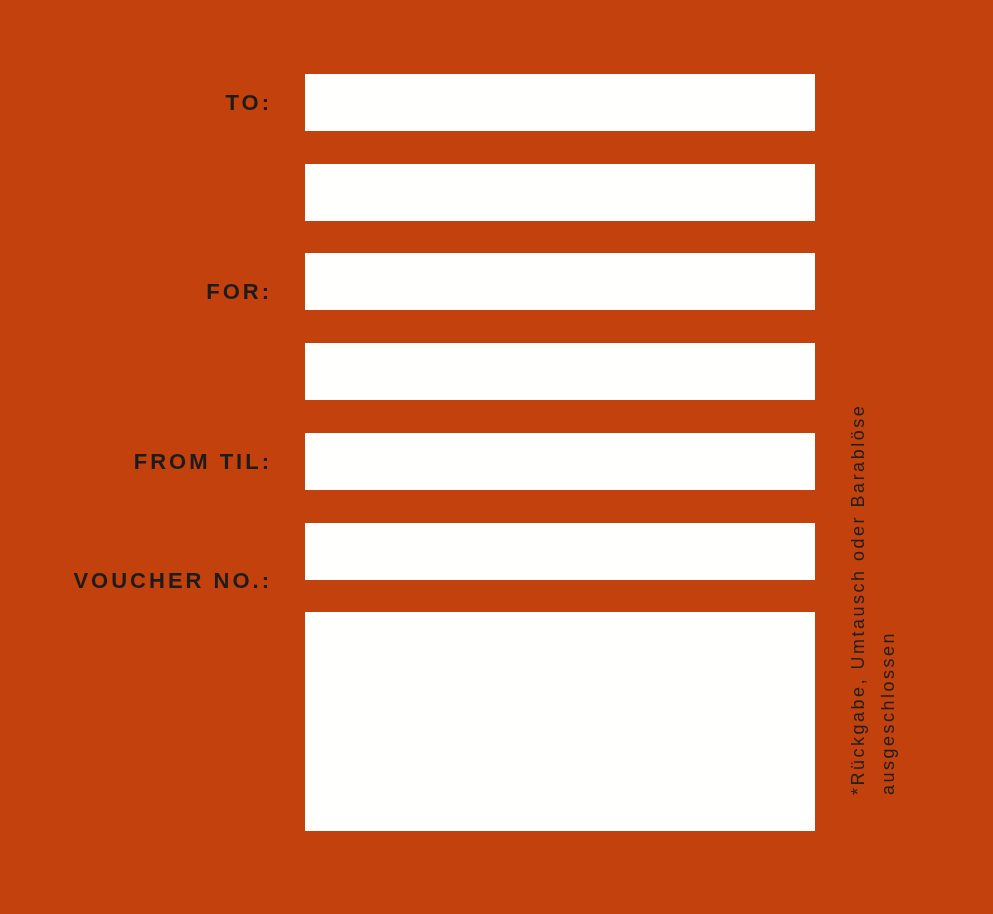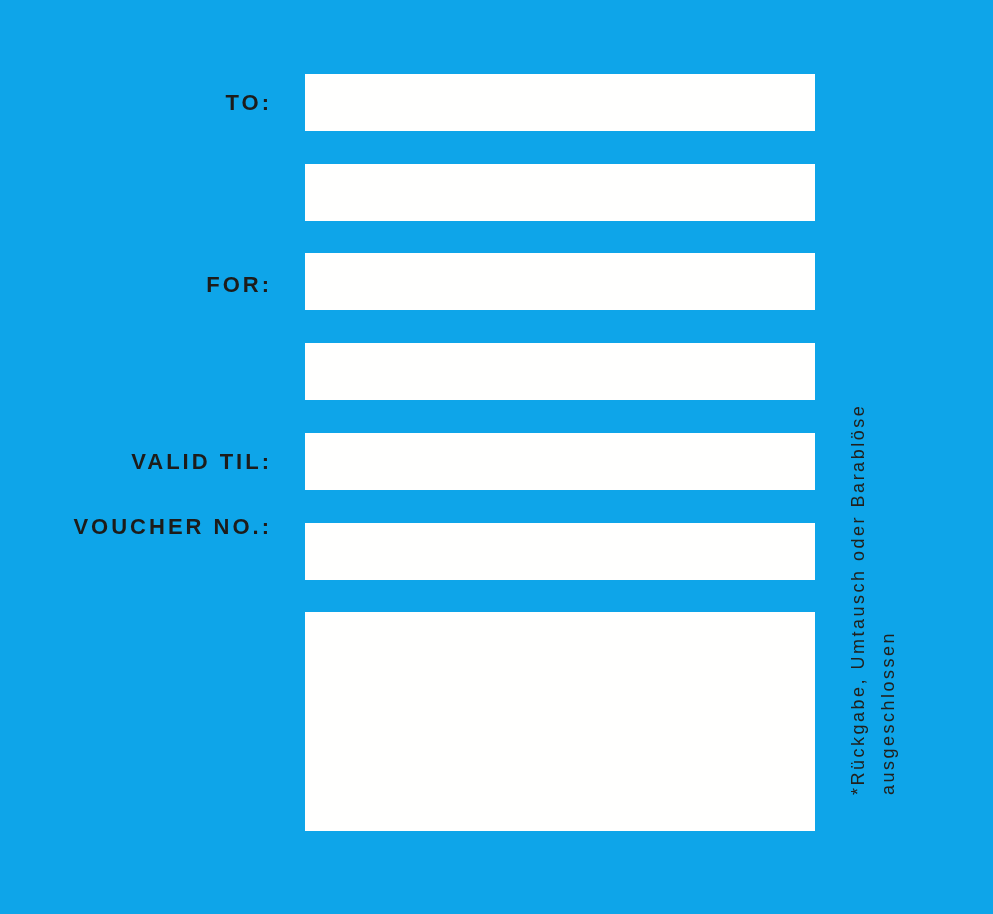--- a/index.html
+++ b/index.html
@@ -9,21 +9,21 @@
   body {
     width: 993px;
     height: 914px;
     background: #f6f4ed;
     font-family: "Liberation Sans", sans-serif;
   }
   .canvas {
     position: relative;
     width: 993px;
     height: 914px;
-    background: #0ea5e9;
+    background: #c2410c;
     overflow: hidden;
   }
   .field-label {
     position: absolute;
     left: 0;
     width: 272px;
     text-align: right;
     font-weight: bold;
     font-size: 22px;
     letter-spacing: 3px;
@@ -85,30 +85,30 @@
 </head>
 <body>
 
 <div class="canvas">
 
   <div class="field-label lbl-center-57" style="top:74px;">TO:</div>
   <input class="field-input" style="top: 74px;" type="text" value="">
 
   <input class="field-input" style="top: 164px;" type="text" value="">
 
-  <div class="field-label lbl-center-57" style="top:256px;">FOR:</div>
+  <div class="field-label lbl-center-57" style="top:263px;">FOR:</div>
   <input class="field-input" style="top: 253px;" type="text" value="">
 
   <div class="field-label lbl-center-57" style="top:343px;"></div>
   <input class="field-input" style="top: 343px;" type="text" value="">
 
-  <div class="field-label lbl-center-57" style="top:433px;">VALID TIL:</div>
+  <div class="field-label lbl-center-57" style="top:433px;">FROM TIL:</div>
   <input class="field-input" style="top: 433px;" type="text" value="">
 
-  <div class="field-label lbl-center-57" style="top:498px;">VOUCHER NO.:</div>
+  <div class="field-label lbl-center-57" style="top:552px;">VOUCHER NO.:</div>
   <input class="field-input" style="top: 523px;" type="text" value="">
 
   <textarea class="field-textarea" style="top: 612px;"></textarea>
 
   <div class="footnote">
     <span class="footnote-line">*Rückgabe, Umtausch oder Barablöse</span>
     <span class="footnote-line">ausgeschlossen</span>
   </div>
 
 </div>

